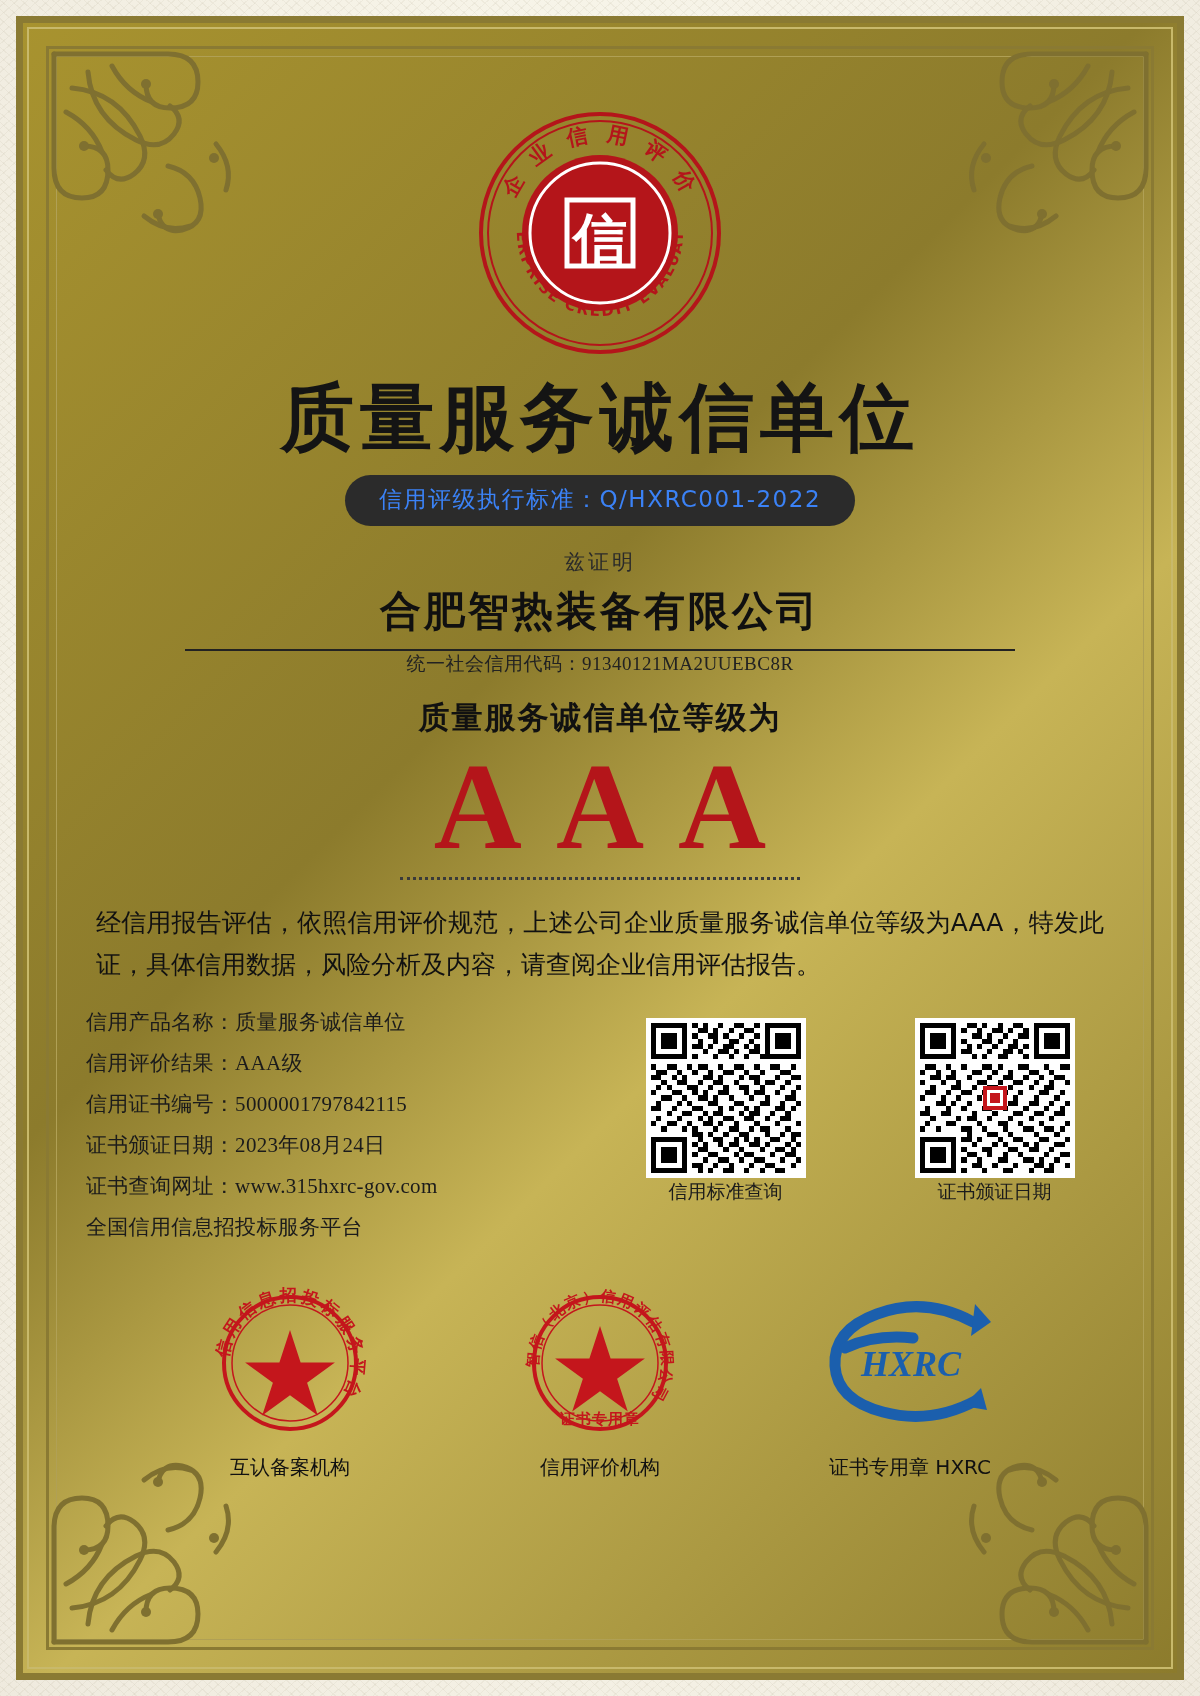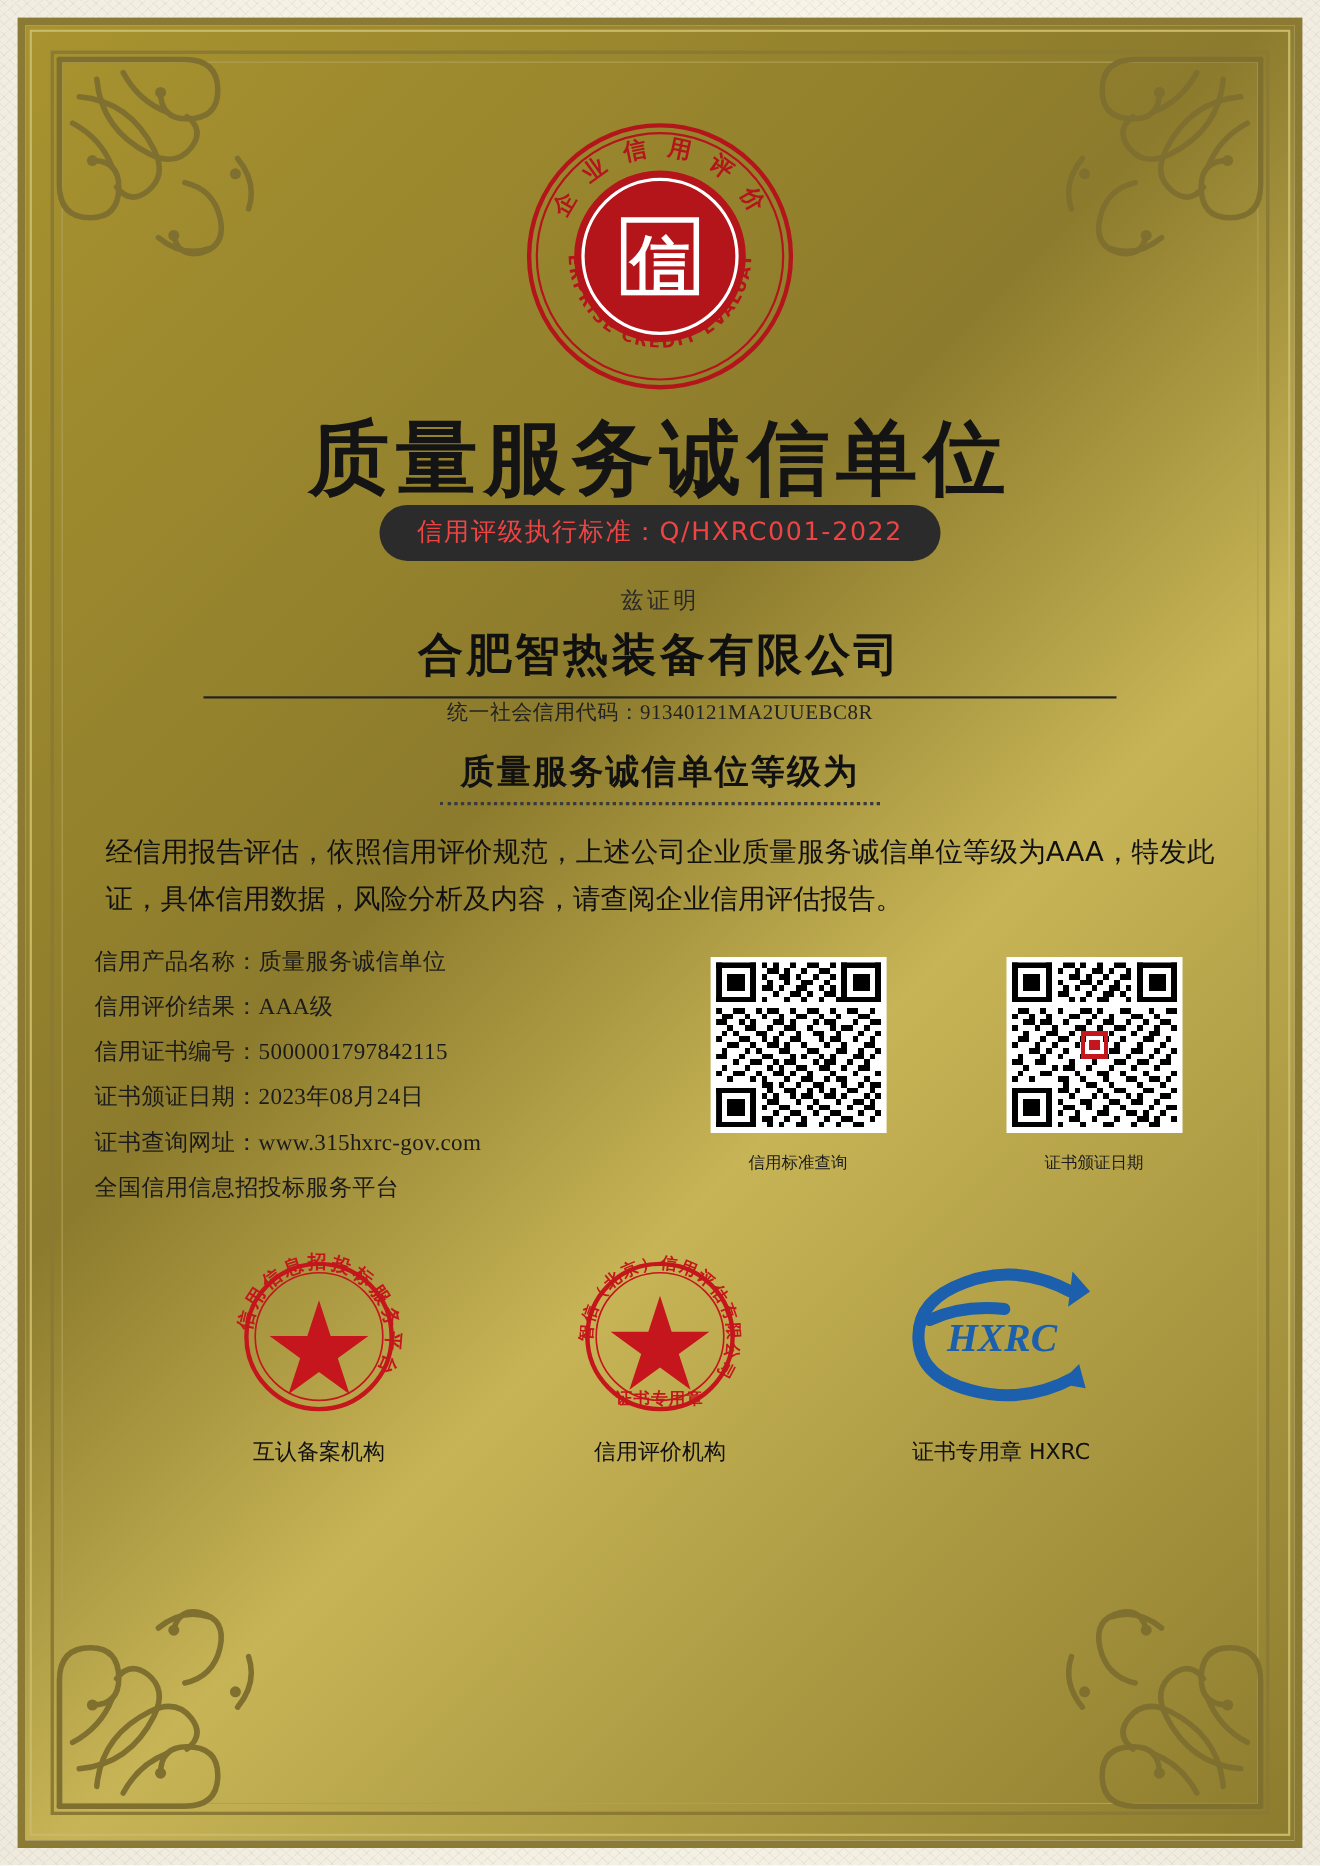--- a/index.html
+++ b/index.html
@@ -121,24 +121,25 @@
     font-family: "DejaVu Sans", "Liberation Sans", sans-serif;
     font-weight: bold;
     font-size: 74px;
     letter-spacing: 6px;
     color: #141414;
     line-height: 1.12;
   }
 
   .std-pill {
     display: inline-block;
+    margin-top: 16px;
     padding: 9px 34px 11px;
     border-radius: 26px;
     background: #2b2b2b;
-    color: #ef4444;
+    color: #3b82f6;
     font-family: "DejaVu Sans", "Liberation Sans", sans-serif;
     font-size: 23px;
     letter-spacing: 1.5px;
   }
 
   .hereby {
     margin-top: 22px;
     font-family: Liberation Mono, monospace;
     font-size: 21px;
     color: #2a2a2a;
@@ -232,23 +233,23 @@
   .qr-box { text-align: center; }
   .qr {
     width: 150px;
     height: 150px;
     background: #fff;
     padding: 5px;
     box-sizing: content-box;
   }
   .qr svg { display: block; }
   .qr-cap {
-    margin-top: 18px;
+    margin-top: 1px;
     font-family: "DejaVu Sans", "Liberation Sans", sans-serif;
-    font-size: 15px;
+    font-size: 19px;
     color: #1b1b1b;
   }
 
   
   .stamps {
     display: flex;
     justify-content: center;
     align-items: flex-end;
     gap: 80px;
     margin-top: 30px;
@@ -388,20 +389,21 @@
 
     <div class="std-pill">信用评级执行标准：Q/HXRC001-2022</div>
 
     <div class="hereby">兹证明</div>
 
     <div class="company">合肥智热装备有限公司</div>
     <div class="rule"></div>
     <div class="uscc">统一社会信用代码：91340121MA2UUEBC8R</div>
 
     <div class="grade-label">质量服务诚信单位等级为</div>
+    <div class="grade">AAA</div>
     <div class="dot-rule"></div>
 
     <div class="statement">经信用报告评估，依照信用评价规范，上述公司企业质量服务诚信单位等级为AAA，特发此证，具体信用数据，风险分析及内容，请查阅企业信用评估报告。</div>
 
     <div class="lower">
 
       <div class="details">
         <div>
           <span class="k">信用产品名称：</span><span class="v">质量服务诚信单位</span>
         </div>

